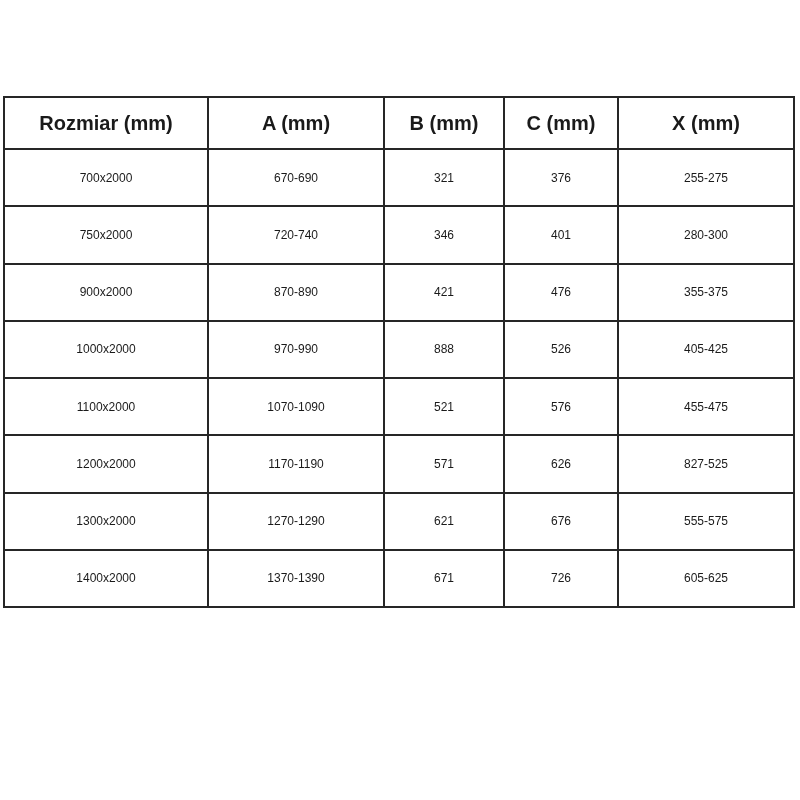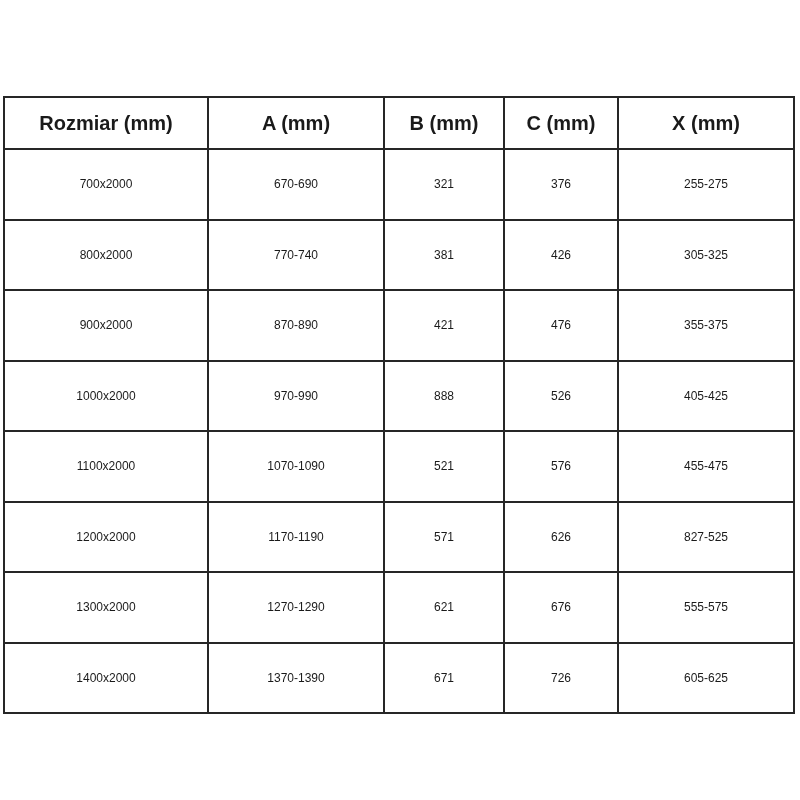--- a/index.html
+++ b/index.html
@@ -12,21 +12,21 @@
     height: 800px;
     position: relative;
     font-family: "Liberation Sans", sans-serif;
     color: #1a1a1a;
   }
   table.size-table {
     position: absolute;
     left: 3px;
     top: 96px;
     width: 790px;
-    height: 618px;
+    height: 512px;
     border-collapse: collapse;
     table-layout: fixed;
     background: #ffffff;
   }
   table.size-table th,
   table.size-table td {
     border: 2px solid #262626;
     text-align: center;
     vertical-align: middle;
     padding: 0;
@@ -65,25 +65,25 @@
   </thead>
   <tbody>
       <tr>
         <td>700x2000</td>
         <td>670-690</td>
         <td>321</td>
         <td>376</td>
         <td>255-275</td>
       </tr>
       <tr>
-        <td>800x2000</td>
-        <td>770-740</td>
-        <td>381</td>
-        <td>426</td>
-        <td>305-325</td>
+        <td>750x2000</td>
+        <td>720-740</td>
+        <td>346</td>
+        <td>401</td>
+        <td>280-300</td>
       </tr>
       <tr>
         <td>900x2000</td>
         <td>870-890</td>
         <td>421</td>
         <td>476</td>
         <td>355-375</td>
       </tr>
       <tr>
         <td>1000x2000</td>

